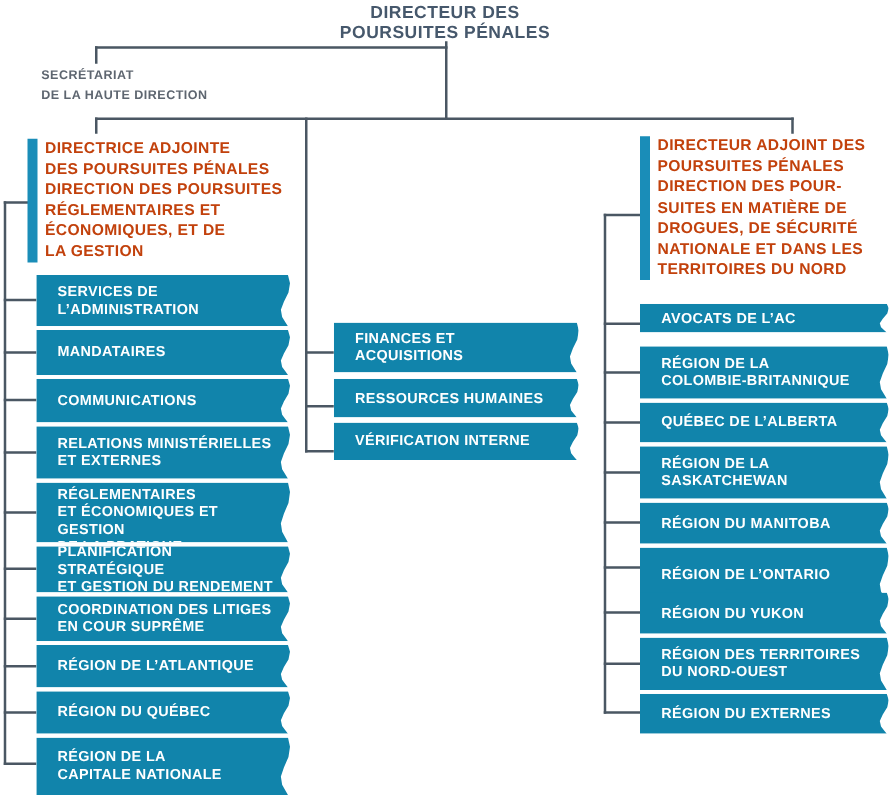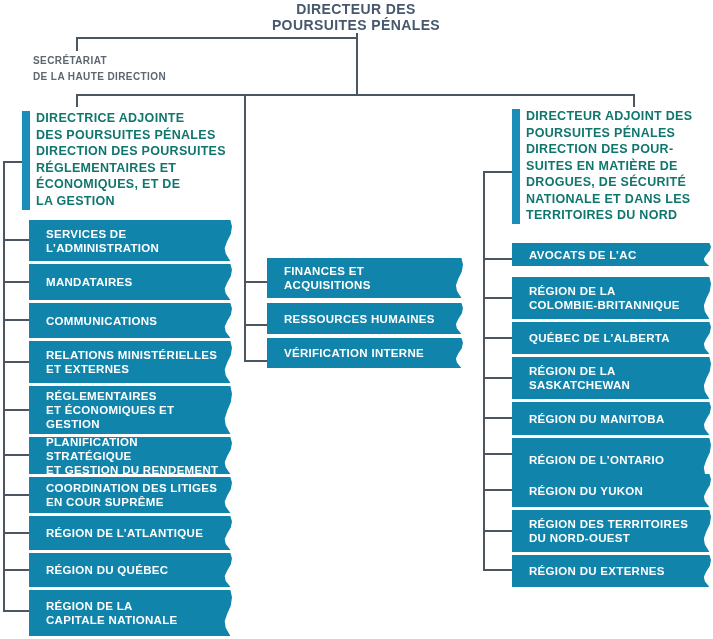--- a/index.html
+++ b/index.html
@@ -3,21 +3,21 @@
 <meta charset="utf-8">
 <style>
   html,body{margin:0;padding:0;background:#ffffff;}
   #stage{position:relative;width:713px;height:639px;background:#ffffff;overflow:hidden;
          font-family:"Liberation Sans",sans-serif;font-weight:bold;}
   .ln{position:absolute;background:#4a5763;}
   .title{position:absolute;left:236px;top:2px;width:240px;text-align:center;
          color:#46586c;font-size:14px;line-height:15.5px;letter-spacing:0.4px;white-space:pre-line;}
   .secr{position:absolute;left:33px;top:53px;color:#5e6670;font-size:10px;
         line-height:16px;letter-spacing:0.4px;white-space:pre-line;}
-  .head-txt{position:absolute;color:#0f766e;font-size:12.5px;line-height:16.5px;
+  .head-txt{position:absolute;color:#c2410c;font-size:12.5px;line-height:16.5px;
             letter-spacing:0.3px;white-space:pre-line;}
   .hbar{position:absolute;width:8px;background:#1a8db8;}
   .ub{position:absolute;background:#1184ab;color:#ffffff;font-size:11.5px;line-height:14px;
       letter-spacing:0.3px;display:flex;align-items:center;box-sizing:border-box;
       padding:4px 10px 4px 17px;white-space:pre-line;
       clip-path:polygon(0 0,99.2% 0,100% 16%,99.4% 34%,97.6% 52%,96.4% 68%,96.9% 82%,98.3% 93%,99.2% 100%,0 100%);}
   .col-l{left:29px;width:203px;}
   .col-m{left:267px;width:196px;}
   .col-r{left:512px;width:199px;}
 </style>

